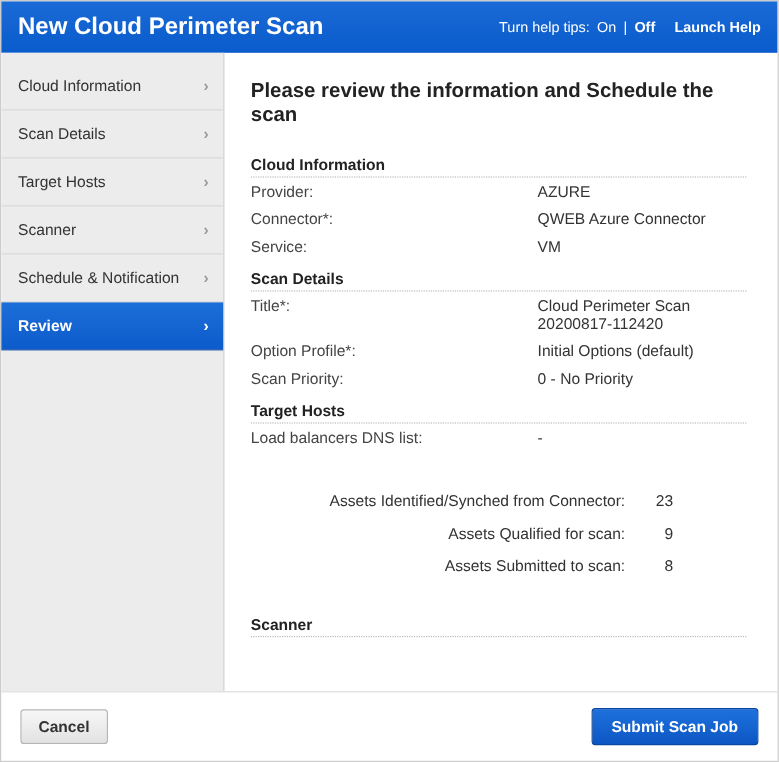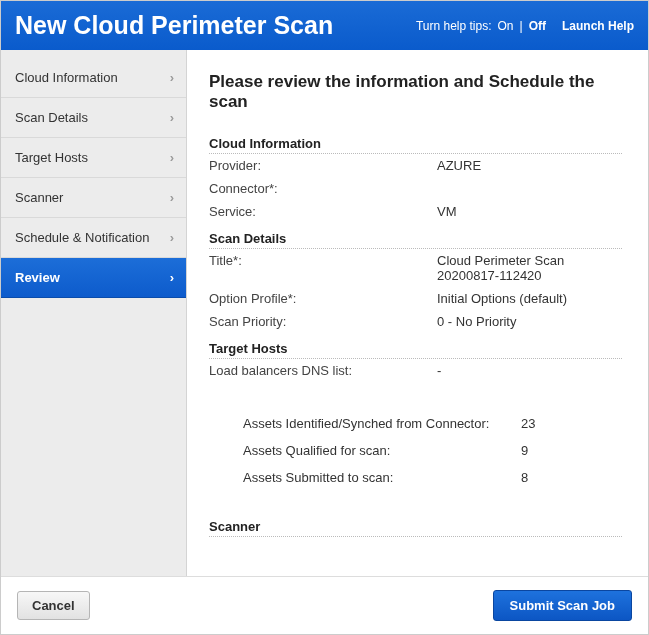--- a/index.html
+++ b/index.html
@@ -16,21 +16,21 @@
     .header {
       background: linear-gradient(#1a6bd6, #0a5bcc);
       color: #fff;
       padding: 10px 14px;
       display: flex;
       align-items: center;
       justify-content: space-between;
       font-size: 12px;
     }
     .header-title {
-      font-size: 25px;
+      font-size: 20px;
       font-weight: bold;
       text-align: center;
     }
     .help-area { display: flex; align-items: center; gap: 4px; }
     .help-area span { white-space: nowrap; }
     .help-link { cursor: pointer; }
     .help-label { margin-right: 2px; text-align: center; }
     .help-sep { margin: 0 2px; }
     .help-off { font-weight: bold; }
     .launch-help { margin-left: 12px; font-weight: bold; cursor: pointer; }
@@ -84,33 +84,35 @@
       font-size: 13px;
       font-weight: bold;
       color: #222;
       border-bottom: 1px dotted #bbb;
       padding-bottom: 2px;
       margin-top: 8px;
     }
     .kv-row {
       display: flex;
       padding: 4px 0;
+      gap: 11px;
     }
     .kv-label {
       width: 228px;
       color: #444;
     }
     .kv-value {
       flex: 1;
       color: #333;
     }
     .stats-block { margin: 28px 0 28px 34px; }
     .stats-row {
       display: flex;
       padding: 6px 0;
+      text-align: right;
     }
     .stats-label { width: 278px; }
     .stats-value { width: 40px; }
     .footer {
       border-top: 1px solid #ddd;
       padding: 13px 16px;
       display: flex;
       justify-content: space-between;
       align-items: center;
     }
@@ -179,20 +181,21 @@
   <div class="main">
     <div class="page-title">Please review the information and Schedule the scan</div>
 
     <div class="section-title">Cloud Information</div>
     <div class="kv-row">
       <div class="kv-label">Provider:</div>
       <div class="kv-value">AZURE</div>
     </div>
     <div class="kv-row">
       <div class="kv-label">Connector*:</div>
+      <div class="kv-value">QWEB Azure Connector</div>
     </div>
     <div class="kv-row">
       <div class="kv-label">Service:</div>
       <div class="kv-value">VM</div>
     </div>
 
     <div class="section-title">Scan Details</div>
     <div class="kv-row">
       <div class="kv-label">Title*:</div>
       <div class="kv-value">Cloud Perimeter Scan 20200817-112420</div>

